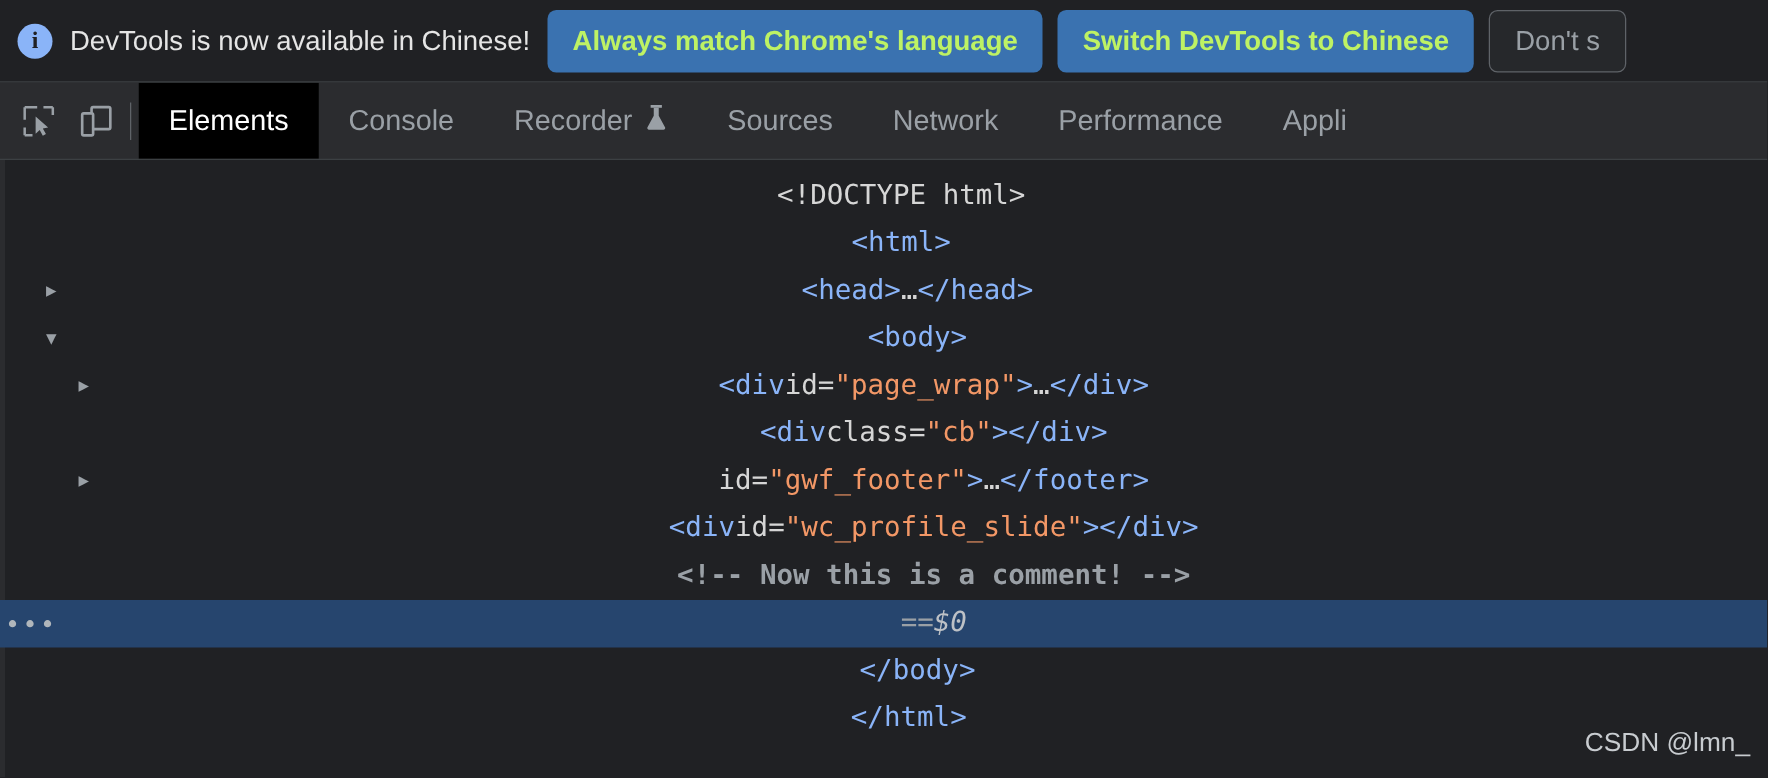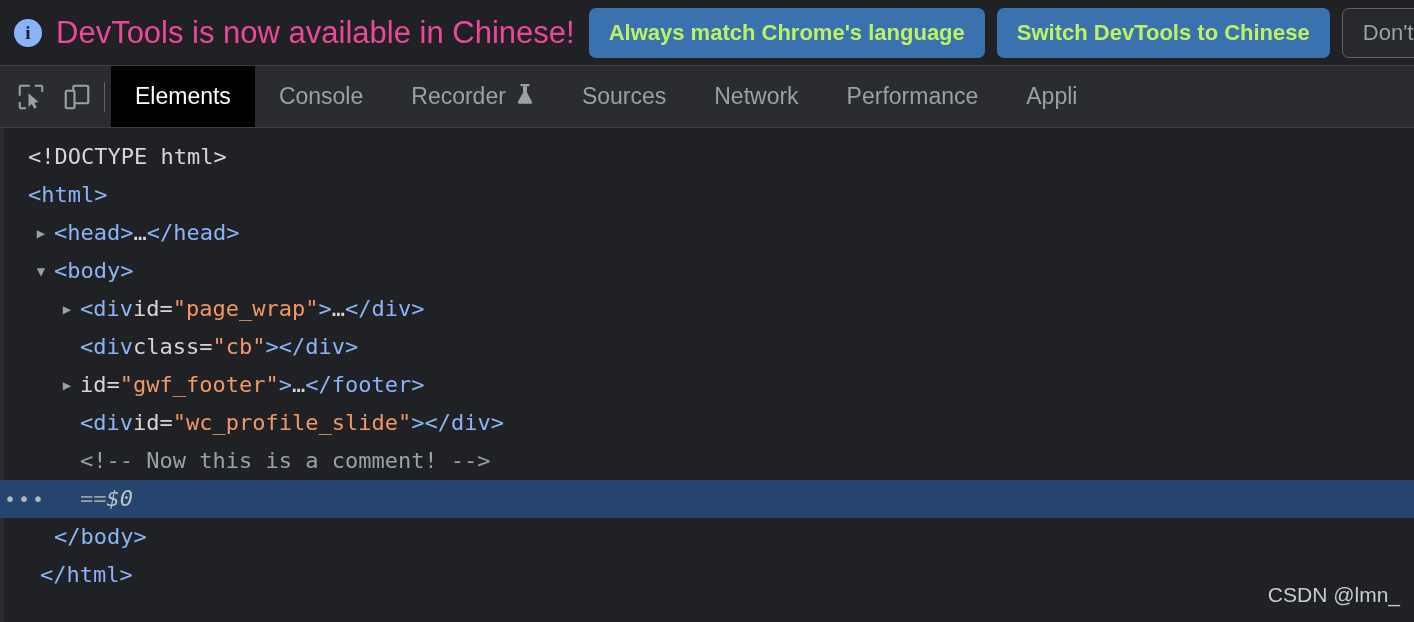--- a/index.html
+++ b/index.html
@@ -26,22 +26,22 @@
     border-radius:50%;
     background:#8ab4f8;
     color:#202124;
     flex:0 0 auto;
     display:flex; align-items:center; justify-content:center;
     font-family:"Liberation Serif", serif;
     font-size:19px; font-weight:700;
     line-height:1;
   }
   .banner-text {
-    color:#ec4899;
-    font-size:31px;
+    color:#e5e5e5;
+    font-size:22px;
     margin-left:14px;
     margin-right:14px;
     white-space:nowrap;
   }
   .banner-btn {
     flex:0 0 auto;
     height:50px;
     border-radius:7px;
     display:flex; align-items:center;
     padding:0 20px;
@@ -108,20 +108,21 @@
     position:absolute; left:0; top:0; bottom:0;
     width:4px; background:#2b2c2f;
   }
   .row {
     position:relative;
     height:38px;
     display:flex;
     align-items:center;
     white-space:nowrap;
     padding-left:28px;
+    justify-content:center;
   }
   .row.selected { background:#26456e; }
   .twisty {
     position:absolute;
     left:0;
     width:26px;
     display:flex; align-items:center; justify-content:center;
     color:#9aa0a6;
     font-size:14px;
   }
@@ -254,21 +255,21 @@
         <span class="t-tag">&lt;/footer&gt;</span>
       </div>
       <div class="row" style="padding-left: 80px;">
         <span class="t-tag">&lt;div </span>
         <span class="t-attr">id</span>
         <span class="t-attr">=</span>
         <span class="t-value">"wc_profile_slide"</span>
         <span class="t-tag">&gt;</span>
         <span class="t-tag">&lt;/div&gt;</span>
       </div>
-      <div class="row" style="padding-left: 80px;">
+      <div class="row" style="padding-left: 80px; font-weight: bold;">
         <span class="t-comment">&lt;!-- Now this is a comment! --&gt;</span>
       </div>
       <div class="row selected" style="padding-left: 80px;">
         <span class="dots">•••</span>
         <span class="t-eq"> == </span>
         <span class="t-dollar">$0</span>
       </div>
       <div class="row" style="padding-left: 54px;">
         <span class="t-tag">&lt;/body&gt;</span>
       </div>

